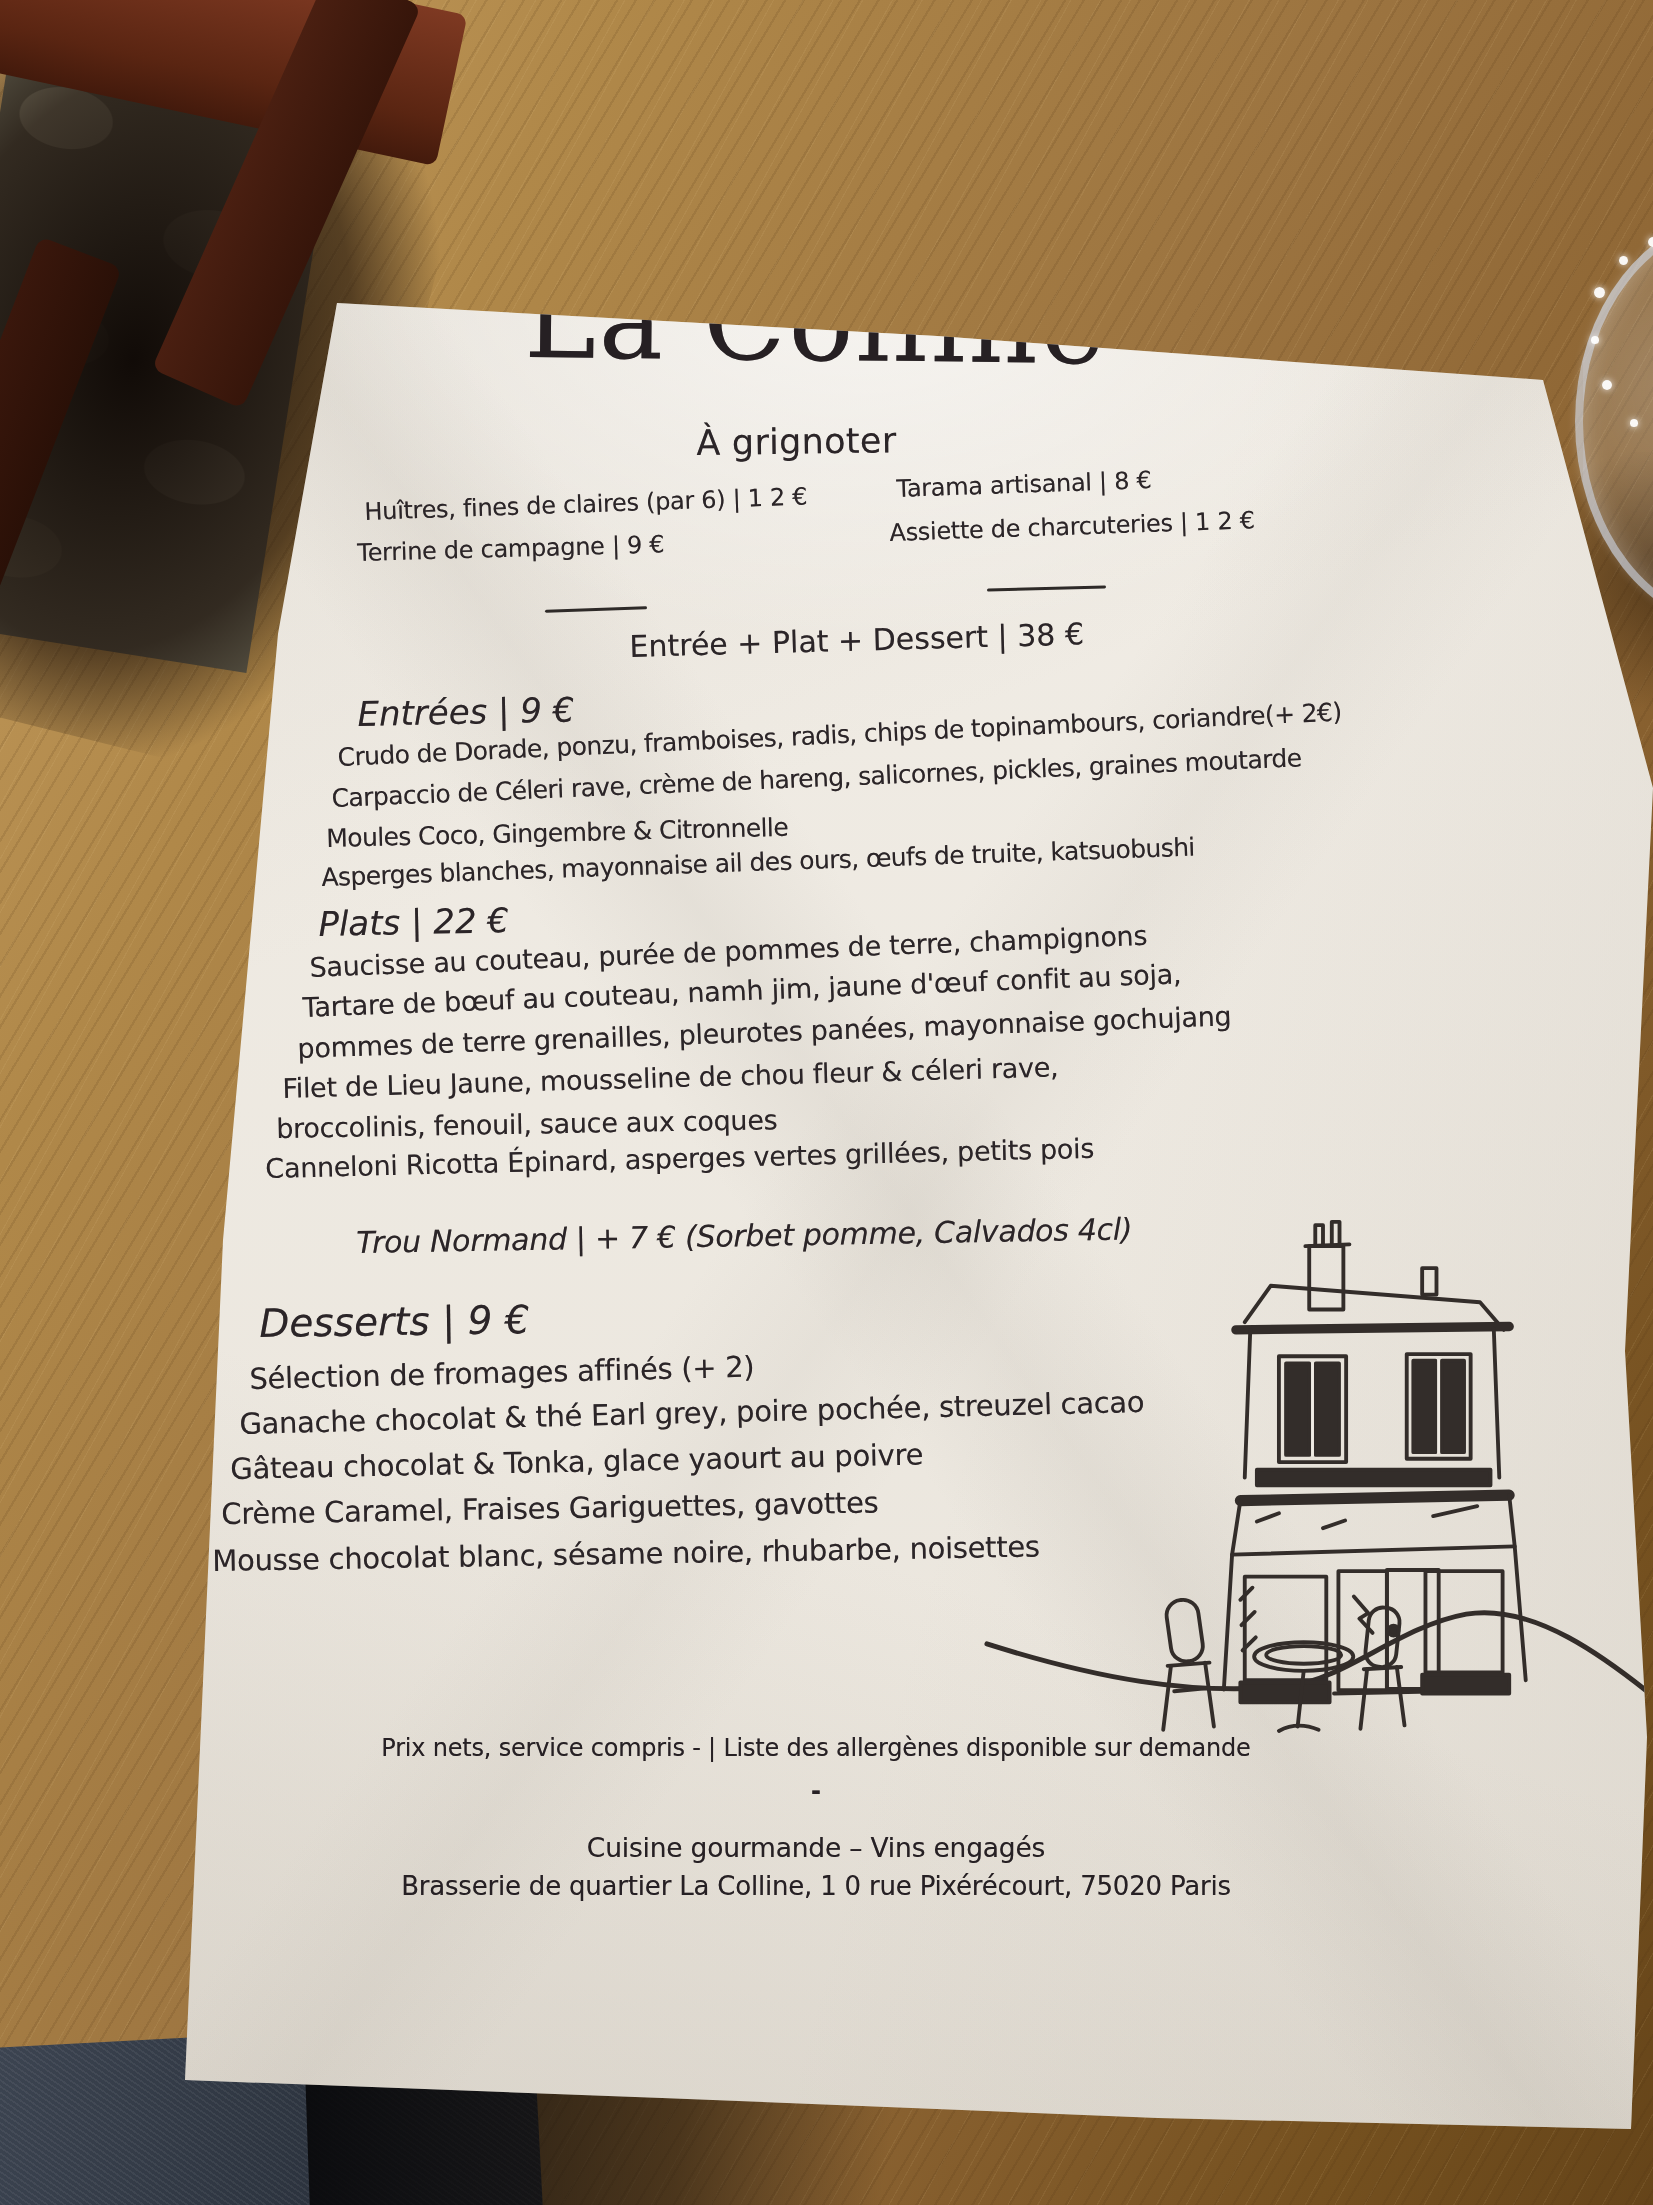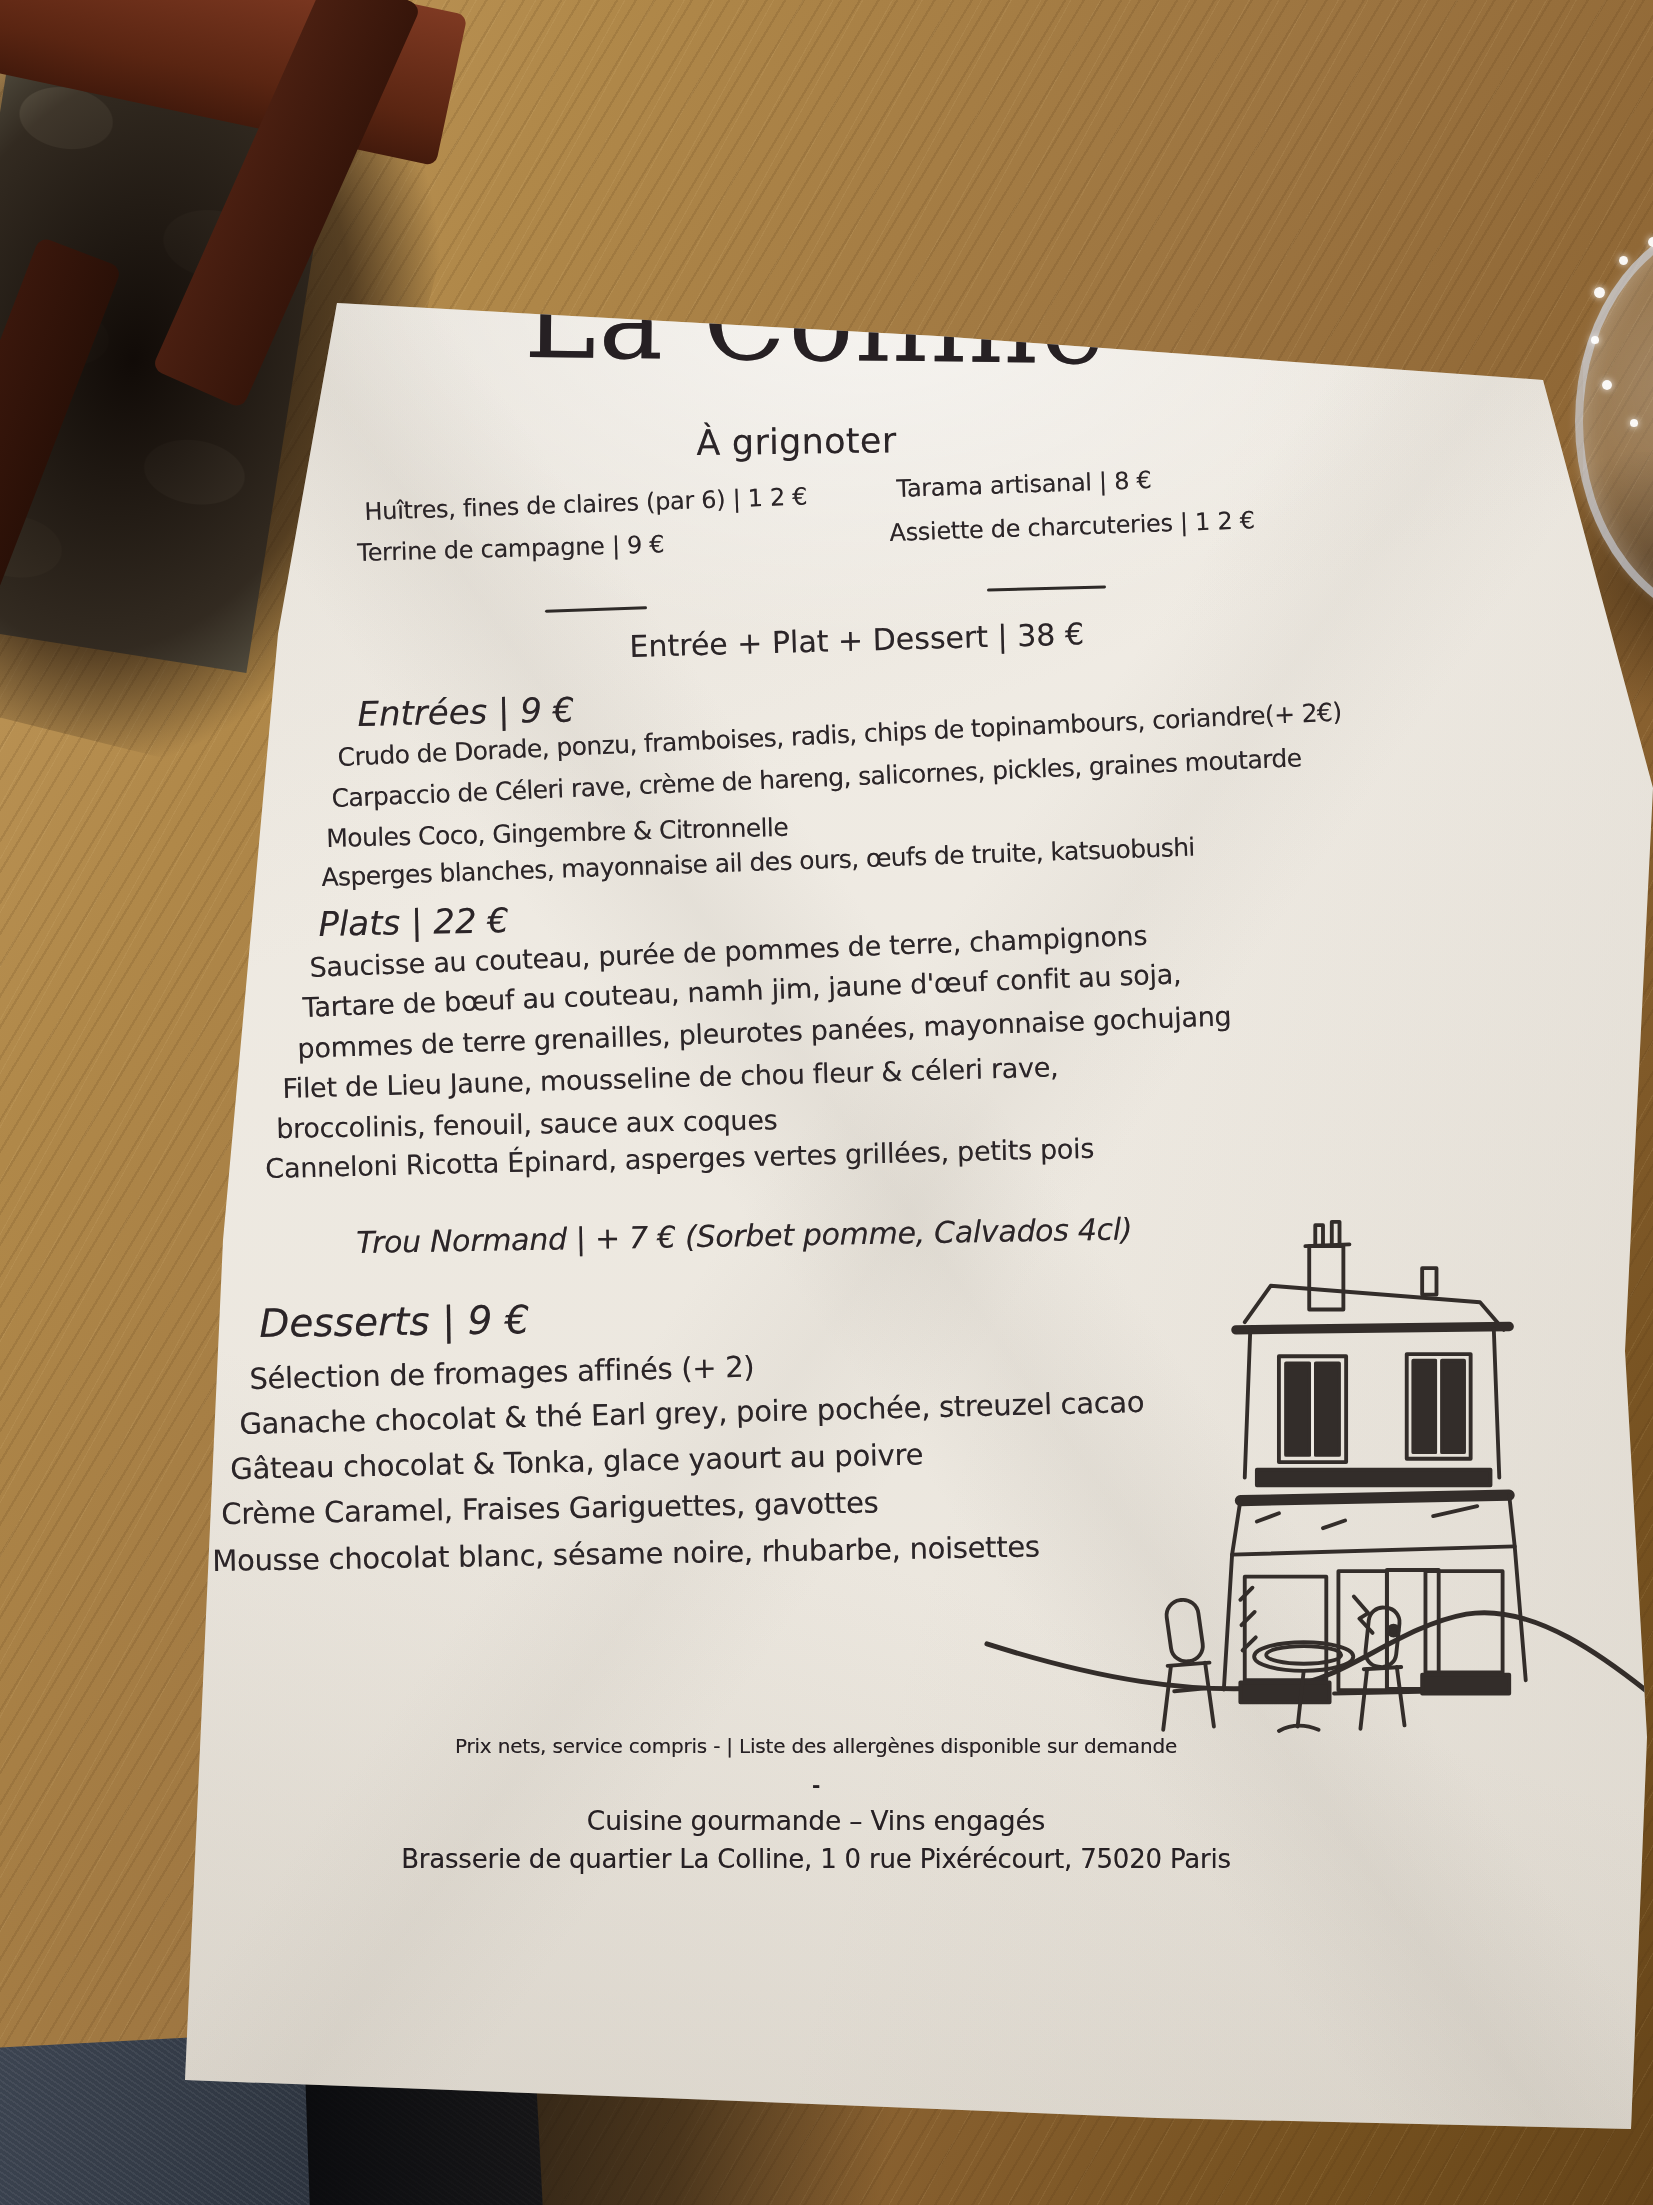--- a/index.html
+++ b/index.html
@@ -98,21 +98,21 @@
   }
   .h1{font-size:35px;letter-spacing:0.3px;}
   .snack{font-size:24px;letter-spacing:-0.3px;}
   .formula{font-size:30px;letter-spacing:0px;}
   .sech{font-size:34px;font-style:italic;letter-spacing:0px;}
   .sech2{font-size:39px;font-style:italic;letter-spacing:0px;}
   .item-s{font-size:25px;letter-spacing:-0.6px;}
   .item-m{font-size:27px;letter-spacing:-0.3px;}
   .item-d{font-size:29px;letter-spacing:-0.3px;}
   .trou{font-size:30px;font-style:italic;letter-spacing:-0.3px;}
-  .foot{font-size:20px;letter-spacing:-0.2px;color:#262024;}
+  .foot{font-size:24px;letter-spacing:-0.2px;color:#262024;}
   .footwrap{position:absolute;left:237px;width:1158px;text-align:center;}
   .footwrap .t{position:relative;display:block;transform:none;}
   .rule{position:absolute;background:#2e2a28;height:2.8px;border-radius:1.7px;}
 </style>
 </head>
 <body>
 
 <div class="stage">
 
   <div class="abs grain"></div>
@@ -171,21 +171,21 @@
     <div class="t sech2" style="left:259px;top:1301px;transform:rotate(-0.8deg);">Desserts | 9 €</div>
     <div class="t item-d" style="left:249px;top:1362px;transform:rotate(-1.4deg);">Sélection de fromages affinés (+ 2)</div>
     <div class="t item-d" style="left:239px;top:1407px;transform:rotate(-1.4deg);">Ganache chocolat &amp; thé Earl grey, poire pochée, streuzel cacao</div>
     <div class="t item-d" style="left:230px;top:1452px;transform:rotate(-1.2deg);">Gâteau chocolat &amp; Tonka, glace yaourt au poivre</div>
     <div class="t item-d" style="left:221px;top:1497px;transform:rotate(-1deg);">Crème Caramel, Fraises Gariguettes, gavottes</div>
     <div class="t item-d" style="left:212px;top:1544px;transform:rotate(-1deg);">Mousse chocolat blanc, sésame noire, rhubarbe, noisettes</div>
 
     <div class="footwrap" style="top:1734px;">
       <div class="t foot">Prix nets, service compris - | Liste des allergènes disponible sur demande</div>
       <div class="t foot" style="margin-top:15.4px;font-weight:bold;">-</div>
-      <div class="t foot" style="margin-top:8px;font-size:26.5px;">Cuisine gourmande – Vins engagés</div>
+      <div class="t foot" style="margin-top:27px;font-size:26.5px;">Cuisine gourmande – Vins engagés</div>
       <div class="t foot" style="margin-top:8px;font-size:26px;">Brasserie de quartier La Colline, 1 0 rue Pixérécourt, 75020 Paris</div>
     </div>
 
     <svg class="abs" style="left:981px;top:1191px;" width="695" height="584" viewBox="0 0 1260 1060" fill="none" stroke="#332d2a" stroke-width="7" stroke-linecap="round" stroke-linejoin="round">
       <defs>
         <pattern id="hatch" width="16" height="30" patternUnits="userSpaceOnUse">
           <rect width="16" height="30" fill="none"></rect>
           <rect x="4" width="7" height="30" fill="#332d2a"></rect>
         </pattern>
       </defs>

